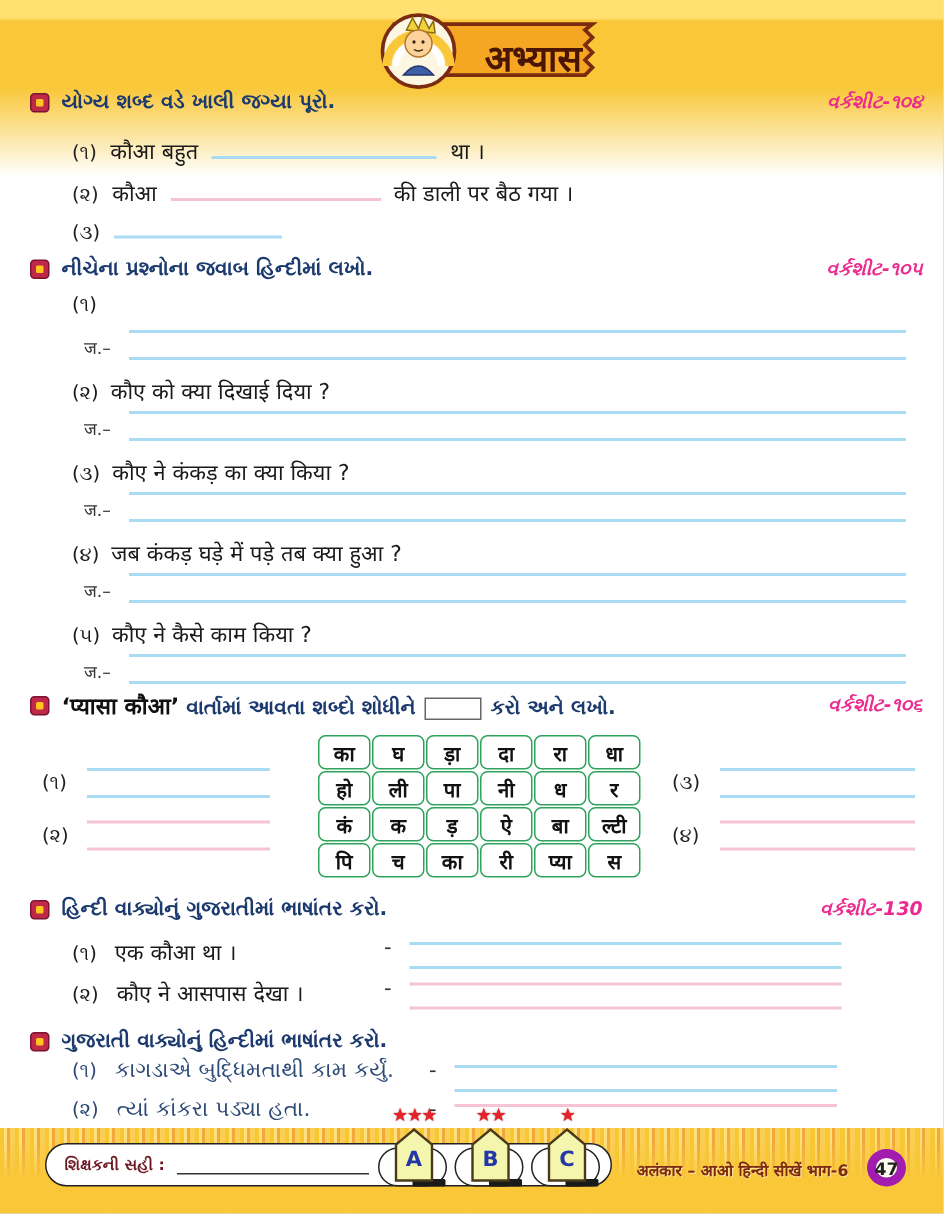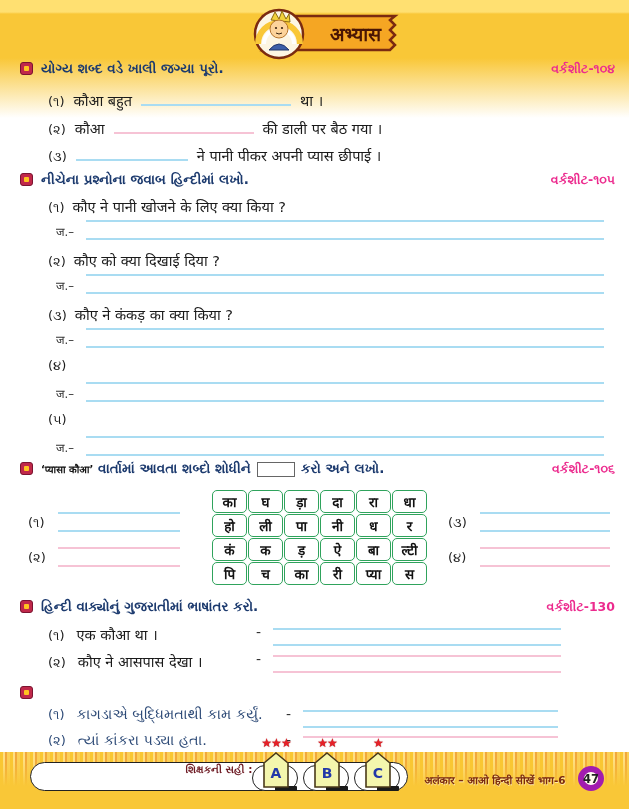--- a/index.html
+++ b/index.html
@@ -11,34 +11,34 @@
   }
   
   .top-band {
     position:absolute; top:0; left:0; right:0; height:120px;
     background:linear-gradient(180deg,#ffe071 0,#ffe071 12px,#f9c737 14px,#f9c737 58px,rgba(249,199,55,0) 118px);
   }
   
   .board-wrap { position:absolute; top:4px; left:50%; transform:translateX(-50%); width:176px; height:56px; }
   .board-title {
     position:absolute; left:86px; top:17px; width:86px; text-align:center;
-    font-size:19px; font-weight:bold; color:#4a1504; letter-spacing:0;
+    font-size:24px; font-weight:bold; color:#4a1504; letter-spacing:0;
   }
   
   .sec-head { position:absolute; left:20px; right:14px; display:flex; align-items:center; }
   .marker {
     width:13px; height:13px; border-radius:3px; background:#c0284a;
     border:1px solid #7a1430; margin-right:8px; flex:0 0 auto; position:relative;
   }
   .marker::after {
     content:""; position:absolute; left:3px; top:3px; width:5px; height:5px;
     background:#ffc420; border-radius:1px;
   }
   .sec-title { font-size:13.5px; font-weight:bold; color:#1c3a6e; }
-  .ws { margin-left:auto; font-size:12.5px; font-weight:bold; color:#ec2b8e; }
+  .ws { margin-left:auto; font-size:12.5px; font-weight:bold; color:#ec2b8e;font-style:italic; }
   
   .rule-b { border-top:2px solid #a9dcf2; }
   .rule-p { border-top:2px solid #f6c3d5; }
   
   .s1row { position:absolute; left:48px; display:flex; align-items:baseline; gap:9px; font-size:14.5px; color:#1a1a1a; }
   .s1row .num { font-size:13px; color:#222; }
   .blank { display:inline-block; height:14px; }
   .blank.b { border-bottom:2px solid #a9dcf2; }
   .blank.p { border-bottom:2px solid #f6c3d5; }
   
@@ -69,21 +69,21 @@
   
   .grass {
     position:absolute; left:0; right:0; top:752px; height:57px;
     background:
       linear-gradient(180deg, rgba(255,255,255,0) 0, rgba(255,255,255,0) 8px, rgba(249,199,55,.35) 18px, #f9c737 34px, #f9c737 100%),
       repeating-linear-gradient(90deg,#f9c732 0 3px,#ffdf82 3px 5px,#f2a83b 5px 7px,#fbcf55 7px 10px);
   }
   .foot-pill {
     position:absolute; left:30px; top:762px; width:378px; height:29px;
     background:#fff; border:1.6px solid #222; border-radius:15px;
-    display:flex; align-items:center; padding:0 12px; gap:8px; z-index:2;flex-direction:column;
+    display:flex; align-items:center; padding:0 12px; gap:8px; z-index:2;
   }
   .foot-label { font-size:10.5px; font-weight:bold; color:#6e1b24; white-space:nowrap; }
   .sig-line { flex:0 0 128px; height:13px; border-bottom:1.3px solid #333; }
   .slot {
     position:absolute; top:765px; width:46px; height:26px; background:#fff;
     border:1.6px solid #222; border-radius:13px; z-index:3;
   }
   .badge { position:absolute; top:751px; width:28px; height:38px; z-index:5; }
   .badge svg { display:block; }
   .badge .letter {
@@ -145,33 +145,31 @@
   </div>
   <div class="s1row" style="top:118px;">
     <span class="num">(૨)</span>
     <span>कौआ</span>
     <span class="blank p" style="width:140px;"></span>
     <span>की डाली पर बैठ गया ।</span>
   </div>
   <div class="s1row" style="top:145px;">
     <span class="num">(૩)</span>
     <span class="blank b" style="width:112px;"></span>
-    <span>ने पानी पीकर अपनी प्यास छीपाई ।</span>
   </div>
 
   <div class="sec-head" style="top:171px;">
     <span class="marker"></span>
     <span class="sec-title">નીચેના પ્રશ્નોના જવાબ હિન્દીમાં લખો.</span>
     <span class="ws">વર્કશીટ-૧૦૫</span>
   </div>
 
   <div class="qa" style="top:196px;">
     <div class="qrow">
         <span class="num">(૧)</span>
-        <span>कौए ने पानी खोजने के लिए क्या किया ?</span>
       </div>
     <div class="r1 rule-b"></div>
     <div class="r2 rule-b"></div>
     <span class="alabel">ज.–</span>
   </div>
   <div class="qa" style="top:250px;">
     <div class="qrow">
         <span class="num">(૨)</span>
         <span>कौए को क्या दिखाई दिया ?</span>
       </div>
@@ -184,38 +182,40 @@
         <span class="num">(૩)</span>
         <span>कौए ने कंकड़ का क्या किया ?</span>
       </div>
     <div class="r1 rule-b"></div>
     <div class="r2 rule-b"></div>
     <span class="alabel">ज.–</span>
   </div>
   <div class="qa" style="top:358px;">
     <div class="qrow">
         <span class="num">(૪)</span>
+        <span>जब कंकड़ घड़े में पड़े तब क्या हुआ ?</span>
       </div>
     <div class="r1 rule-b"></div>
     <div class="r2 rule-b"></div>
     <span class="alabel">ज.–</span>
   </div>
   <div class="qa" style="top:412px;">
     <div class="qrow">
         <span class="num">(૫)</span>
+        <span>कौए ने कैसे काम किया ?</span>
       </div>
     <div class="r1 rule-b"></div>
     <div class="r2 rule-b"></div>
     <span class="alabel">ज.–</span>
   </div>
 
   <div class="sec-head" style="top:460px;">
     <span class="marker"></span>
     <span class="sec-title">
-      <span style="color:#111; font-size:10px;">‘प्यासा कौआ’</span>
+      <span style="color:#111; font-size:15px;">‘प्यासा कौआ’</span>
       <span>વાર્તામાં આવતા શબ્દો શોધીને</span><span class="s3box"></span><span>કરો અને લખો.</span>
     </span>
     <span class="ws">વર્કશીટ-૧૦૬</span>
   </div>
 
   <div class="wgrid">
     <div class="wcell">का</div>
     <div class="wcell">घ</div>
     <div class="wcell">ड़ा</div>
     <div class="wcell">दा</div>
@@ -282,20 +282,21 @@
       <span class="num">(૨)</span>
       <span>कौए ने आसपास देखा ।</span>
     </div>
     <span class="dash" style="left:208px;">-</span>
     <div class="r1 rule-p" style="left:225px; width:288px; top:8px;"></div>
     <div class="r2 rule-p" style="left:225px; width:288px; top:24px;"></div>
   </div>
 
   <div class="sec-head" style="top:686px;">
     <span class="marker"></span>
+    <span class="sec-title">ગુજરાતી વાક્યોનું હિન્દીમાં ભાષાંતર કરો.</span>
   </div>
 
   <div class="trow guj" style="top:702px; right:60px;">
     <div class="txt">
       <span class="num">(૧)</span>
       <span>કાગડાએ બુદ્ધિમતાથી કામ કર્યું.</span>
     </div>
     <span class="dash" style="left:238px;">-</span>
     <div class="r1 rule-b" style="left:255px; width:255px; top:8px;"></div>
     <div class="r2 rule-b" style="left:255px; width:255px; top:24px;"></div>

